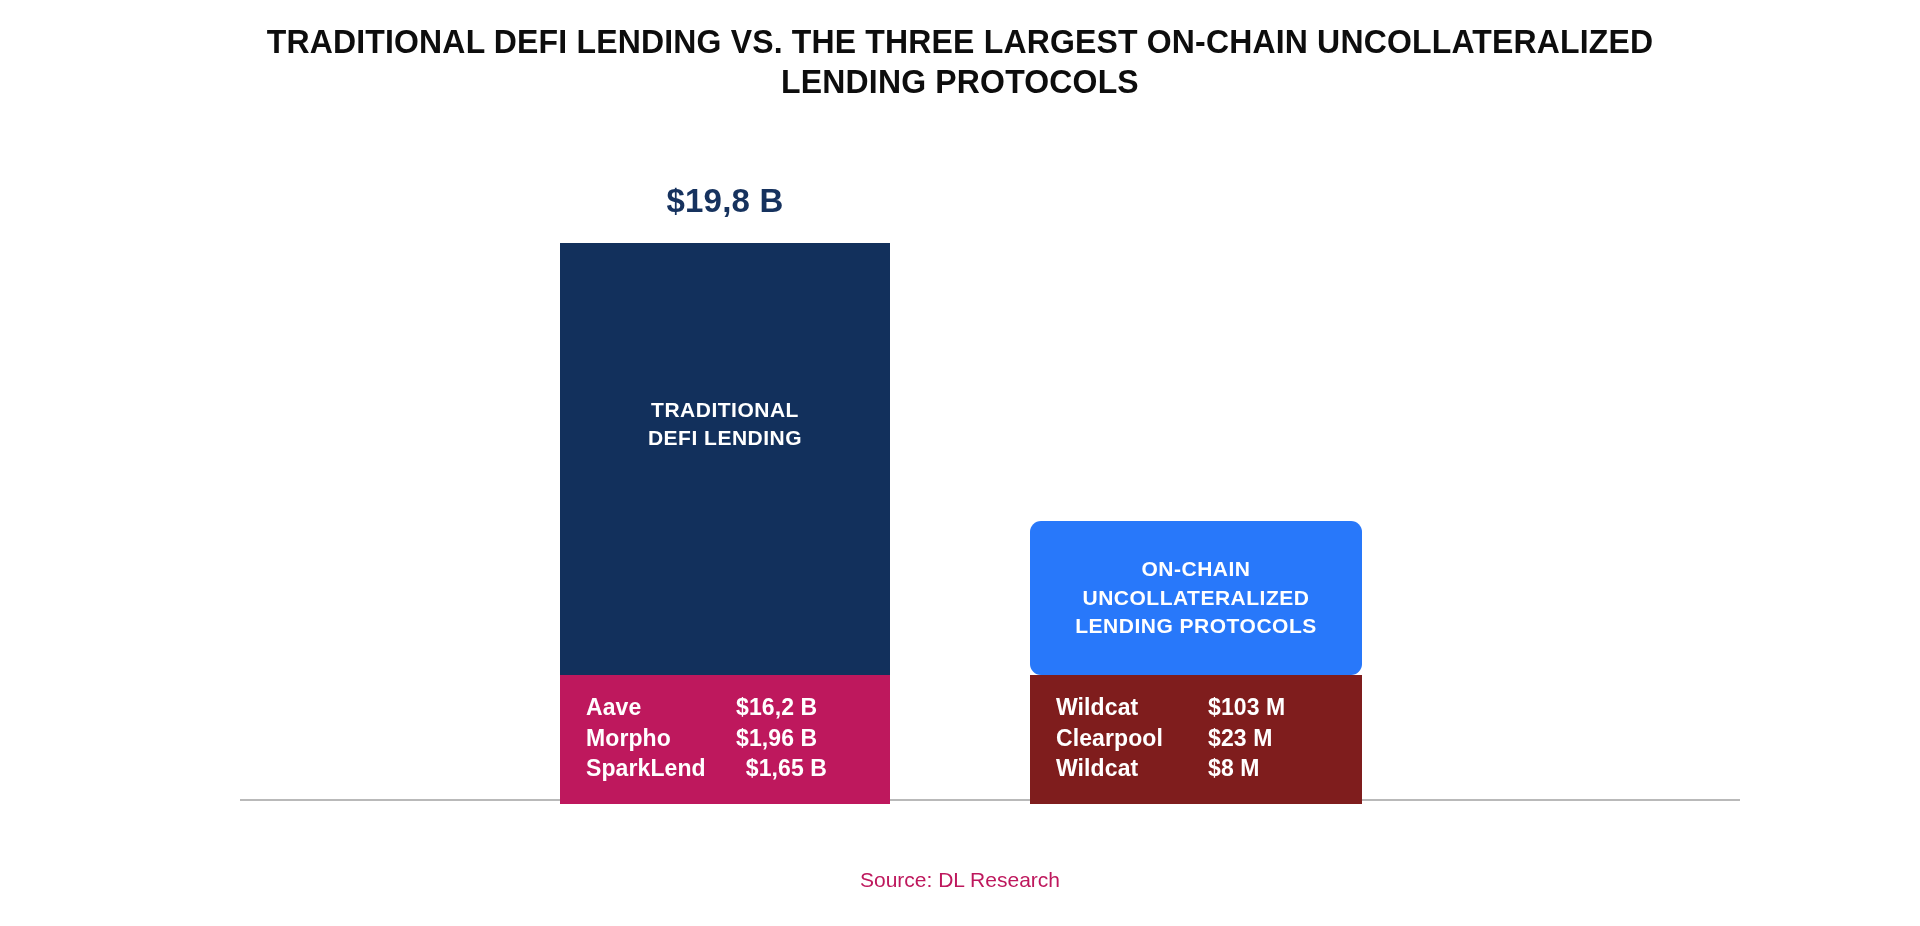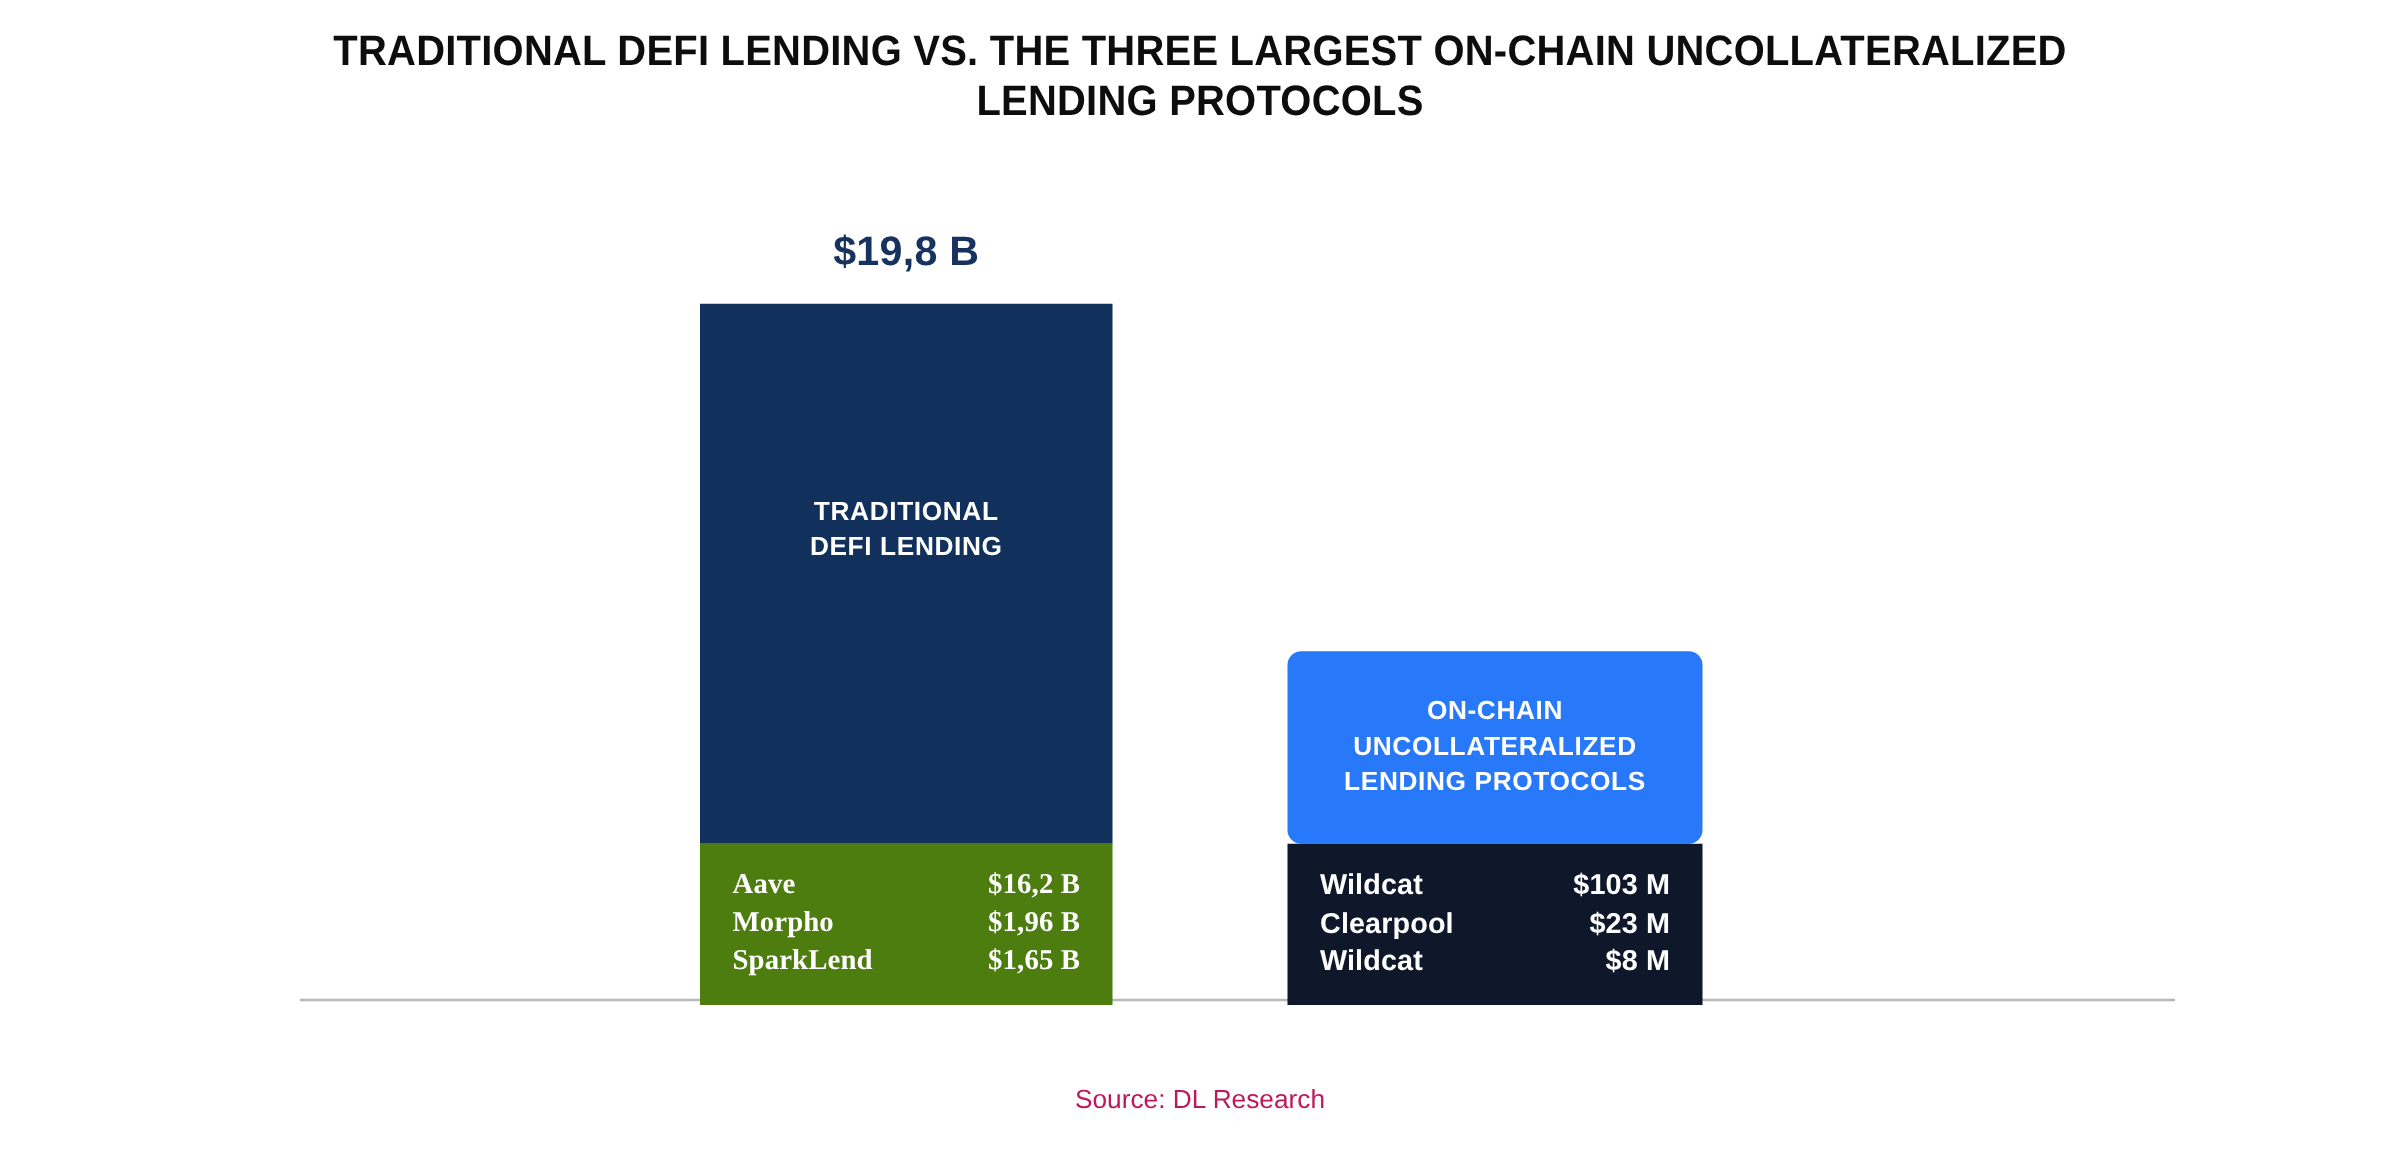--- a/index.html
+++ b/index.html
@@ -111,43 +111,43 @@
     display: flex;
     justify-content: space-between;
     align-items: baseline;
     color: #ffffff;
     font-size: 23px;
     font-weight: bold;
     line-height: 1.33;
     letter-spacing: 0.1px;
   }
   .footer-row .f-name { text-align: left; }
-  .footer-row .f-val  { text-align: right; width: 128px; margin-left: 40px; }
+  .footer-row .f-val  { text-align: left; width: 128px; margin-left: 40px; }
 
   
   #bar-group-traditional {
     left: 560px;
     top: 243px;
     width: 330px;
     height: 561px;
   }
   #bar-group-traditional .bar-value { top: -61px; }
   #bar-group-traditional .bar-body { background: #12305c; padding-bottom: 70px; }
-  #bar-group-traditional .bar-footer { background: #4d7c0f; font-family: Liberation Serif, serif; }
+  #bar-group-traditional .bar-footer { background: #be185d; }
 
   
   #bar-group-onchain {
     left: 1030px;
     top: 521px;
     width: 332px;
     height: 283px;
   }
   #bar-group-onchain .bar-value { top: -61px; }
   #bar-group-onchain .bar-body { background: #2878fa; padding: 0 4px; border-radius: 11px; }
-  #bar-group-onchain .bar-footer { background: #0f172a; }
+  #bar-group-onchain .bar-footer { background: #7f1d1d; }
 
   
   #source-caption {
     position: absolute;
     left: 0;
     top: 868px;
     width: 1920px;
     text-align: center;
     font-size: 21px;
     font-weight: normal;

